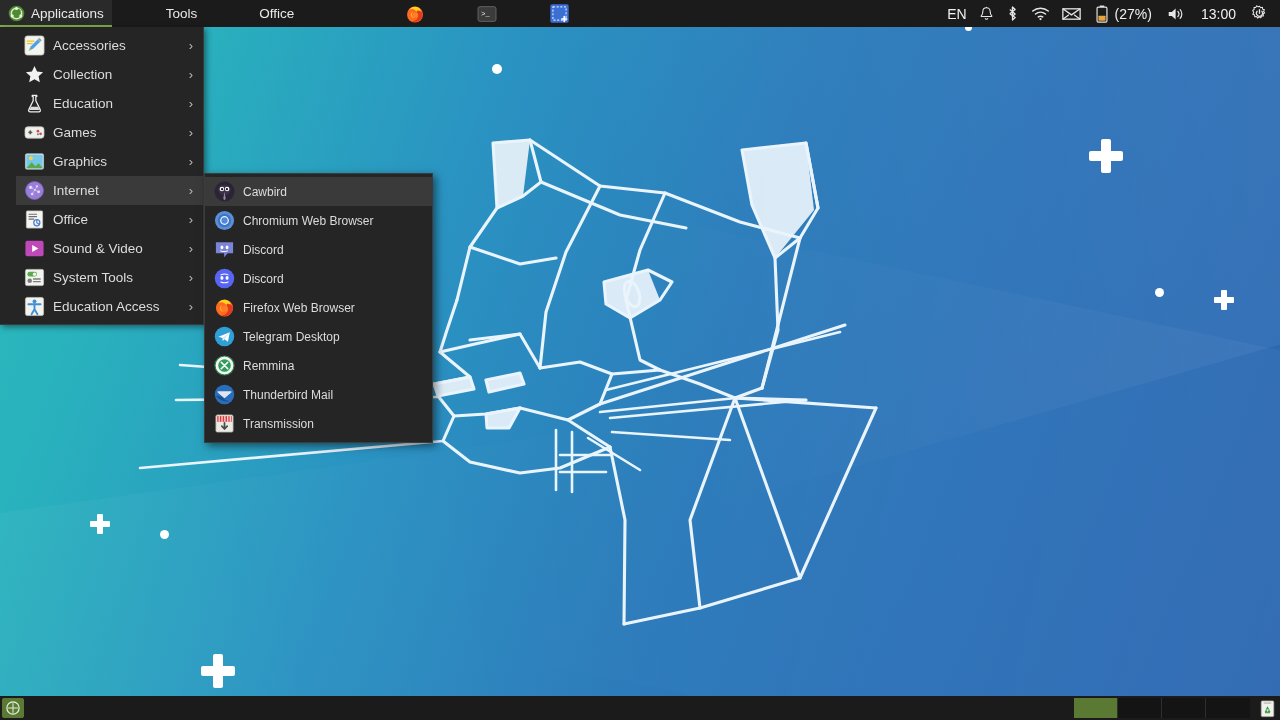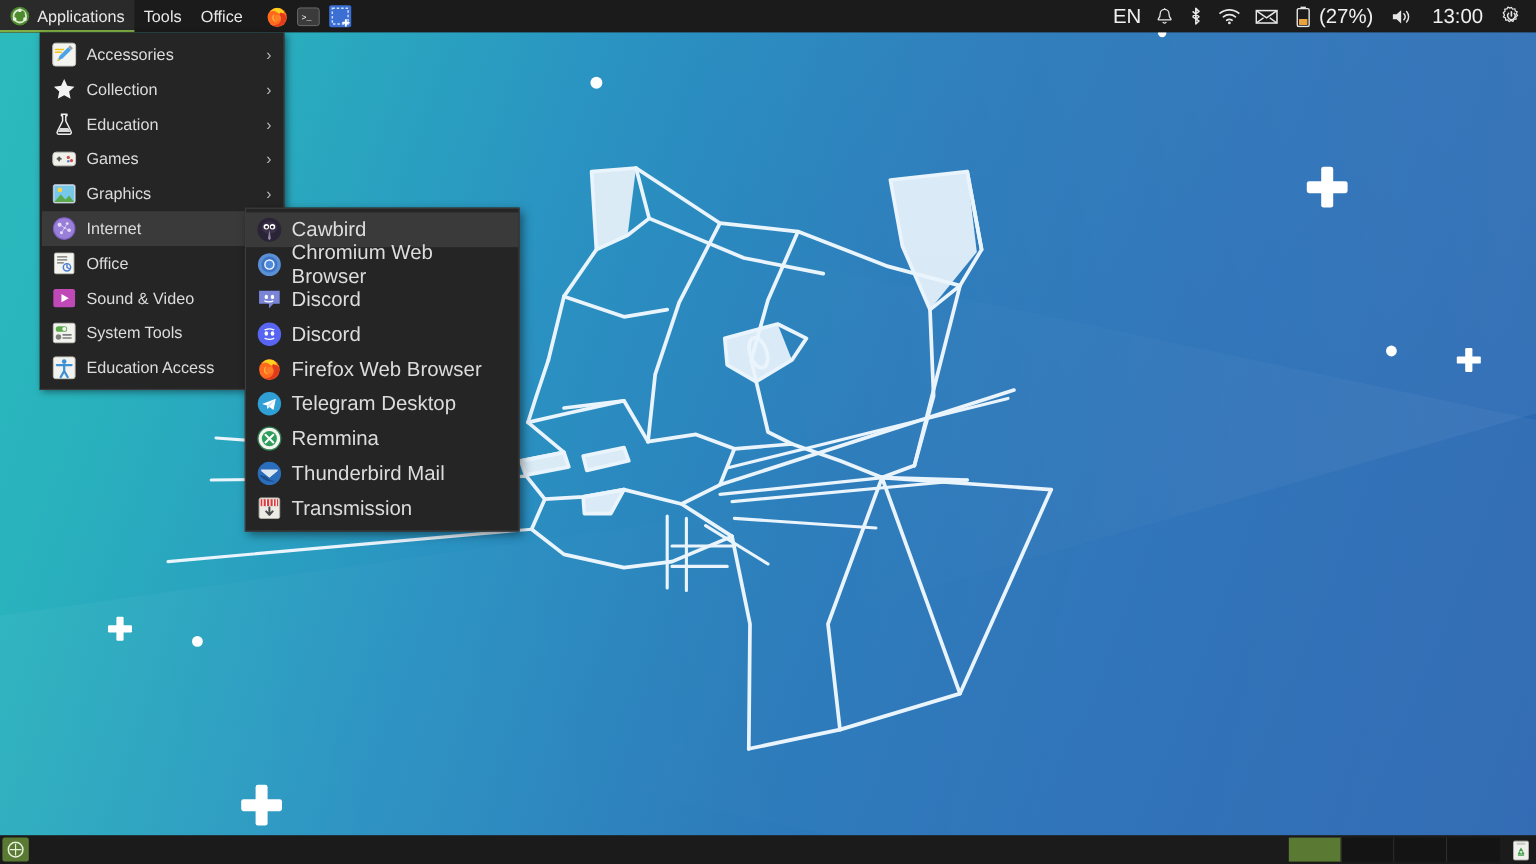--- a/index.html
+++ b/index.html
@@ -41,48 +41,48 @@
     content:""; position:absolute; background:#fff; border-radius:1px;
   }
 
   
   #top-panel {
     position:absolute; left:0; top:0; width:1280px; height:27px;
     background:#1b1b1b;
     display:flex; align-items:center;
     color:#e8e8e8; font-size:13.5px;
     z-index:40;
+    gap:46px;
   }
   .panel-menu {
     height:27px; display:flex; align-items:center; gap:6px;
     padding:0 8px; cursor:default; position:relative; white-space:nowrap;
   }
   .panel-menu.active { background:#2a2a2a; }
   .panel-menu.active::after {
     content:""; position:absolute; left:0; right:0; bottom:0; height:2px;
     background:#7fae45;
   }
   .panel-sep { width:8px; }
   .launcher { width:26px; height:27px; display:flex; align-items:center; justify-content:center; cursor:default; }
   #panel-right { margin-left:auto; display:flex; align-items:center; gap:0; padding-right:6px; }
   #panel-right .tray-item {
     display:flex; align-items:center; justify-content:center;
-    height:27px; padding:0 9px; color:#f0f0f0; font-size:17px; white-space:nowrap;
+    height:27px; padding:0 9px; color:#f0f0f0; font-size:14px; white-space:nowrap;
   }
   #panel-right .tray-item.tight { padding:0 6px; }
 
   
   #app-menu {
     position:absolute; left:0; top:27px; width:204px;
     background:#252525;
     border:1px solid #3a3a3a; border-top:none; border-left:none;
-    padding:4px 0 3px 2px;
+    padding:4px 0 3px 16px;
     z-index:50;
     box-shadow:2px 2px 6px rgba(0,0,0,0.45);
-    margin-left:33px;
   }
   .menu-row {
     height:29px; display:flex; align-items:center;
     padding:0 6px 0 7px; color:#dcdcdc; font-size:13.5px;
     cursor:default; position:relative;
   }
   .menu-row.selected { background:#3a3a3a; }
   .menu-row .mi-icon {
     width:22px; height:22px; margin-right:8px;
     display:flex; align-items:center; justify-content:center; flex:0 0 22px;
@@ -96,21 +96,21 @@
   #sub-menu {
     position:absolute; left:204px; top:173px; width:229px;
     background:#252525;
     border:1px solid #3c3c3c;
     padding:3px 0 4px 0;
     z-index:55;
     box-shadow:3px 3px 8px rgba(0,0,0,0.5);
   }
   .sub-row {
     height:29px; display:flex; align-items:center;
-    padding:0 10px 0 8px; color:#dcdcdc; font-size:17px; cursor:default;
+    padding:0 10px 0 8px; color:#dcdcdc; font-size:12px; cursor:default;
   }
   .sub-row.selected { background:#3a3a3a; }
   .sub-row .si-icon {
     width:22px; height:22px; margin-right:8px; flex:0 0 22px;
     display:flex; align-items:center; justify-content:center;
   }
 
   
   #bottom-panel {
     position:absolute; left:0; bottom:0; width:1280px; height:24px;

